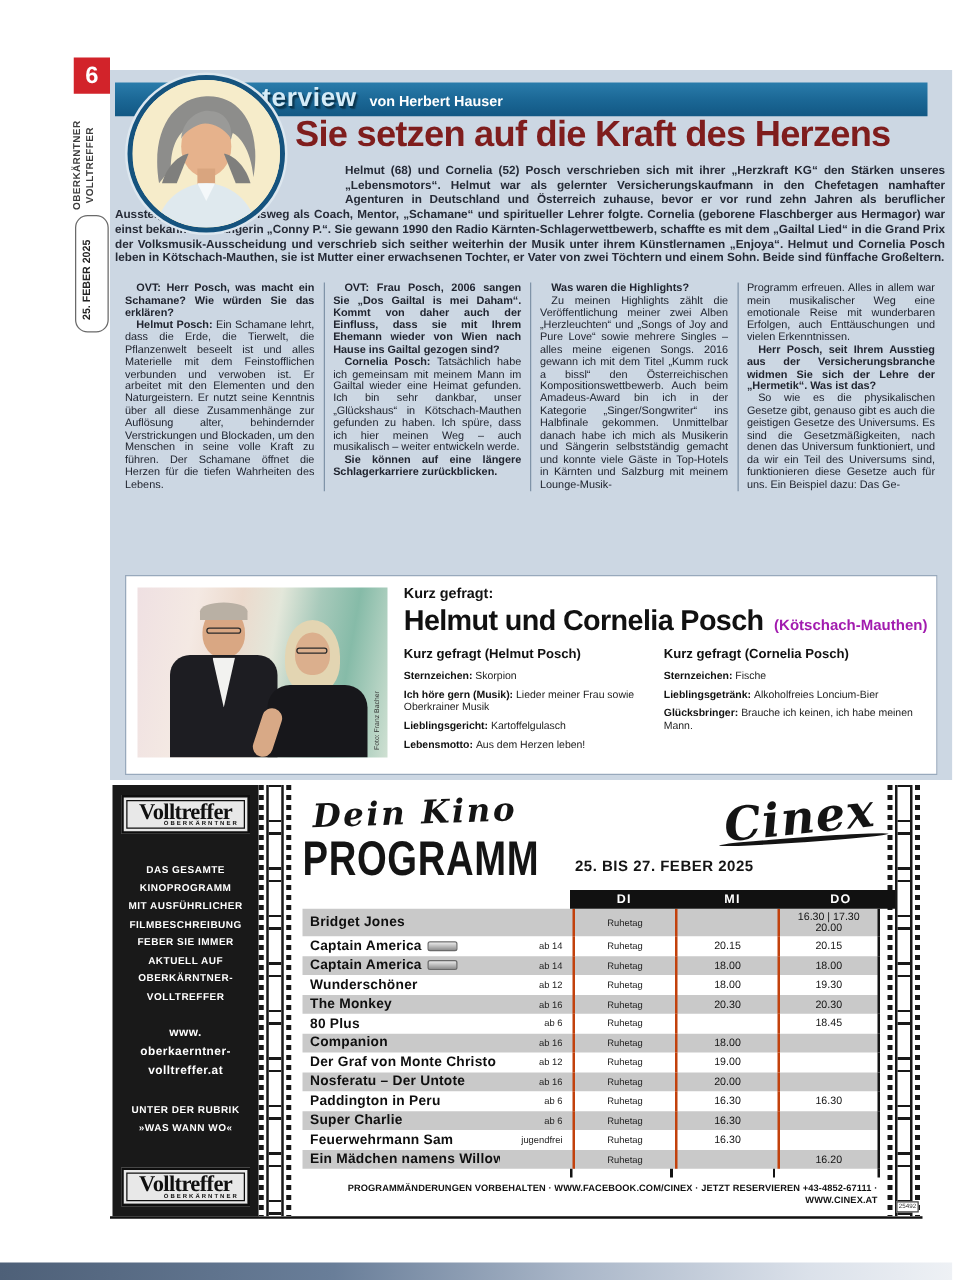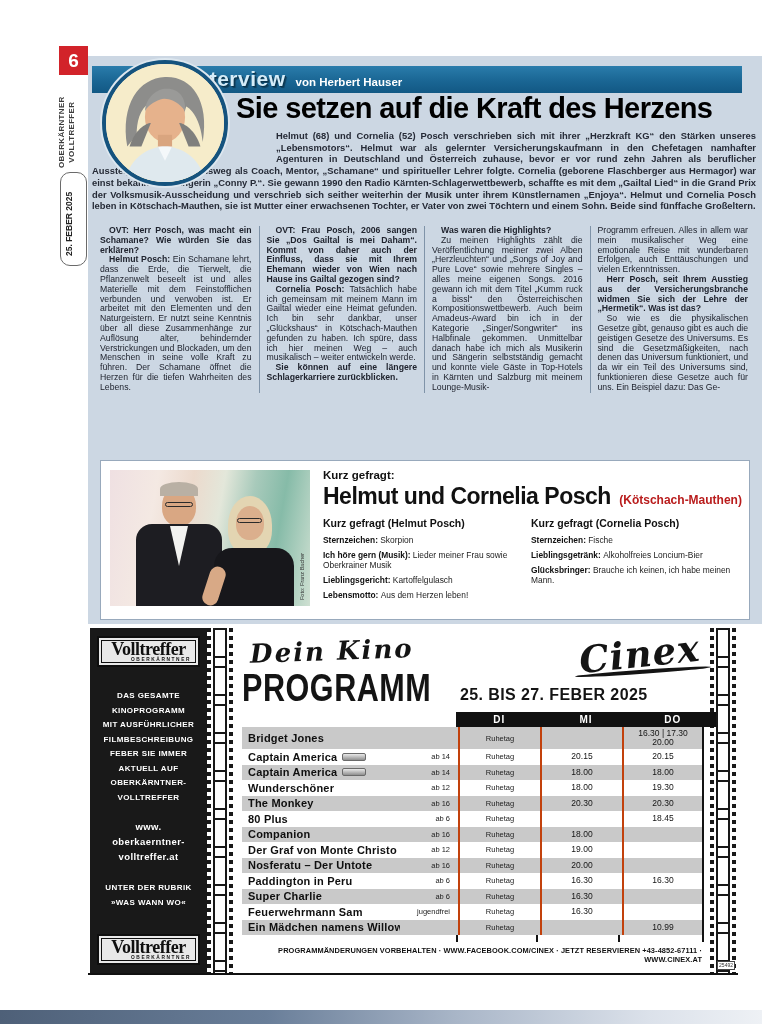--- a/index.html
+++ b/index.html
@@ -20,21 +20,21 @@
   
   .article-panel{position:absolute;left:88px;top:56px;width:674px;height:568px;background:#ccd7e3;}
   .banner{position:absolute;left:4px;top:10px;width:650px;height:27px;
     background:linear-gradient(180deg,#2a7cab 0%,#1a6694 55%,#125884 100%);
     display:flex;align-items:baseline;padding-left:98px;box-sizing:border-box;gap:10px;}
   .banner-interview{font-size:21px;font-weight:bold;color:#d5ecf8;letter-spacing:.5px;line-height:26px;
     text-shadow:1px 1px 0 #09354f,2px 2px 1px rgba(0,0,0,.35);}
   .banner-byline{font-size:11.5px;font-weight:bold;color:#fff;}
   .portrait{position:absolute;left:14px;top:4px;width:118px;height:118px;border-radius:50%;
     border:4px solid #15537e;box-shadow:0 0 0 2px #dde7ef;background:#f6ecca;overflow:hidden;z-index:3;}
-  .headline{position:absolute;left:148px;top:36px;font-size:29px;font-weight:bold;color:#000000;
+  .headline{position:absolute;left:148px;top:36px;font-size:29px;font-weight:bold;color:#7f1d1d;
     letter-spacing:-.6px;white-space:nowrap;}
   .intro{position:absolute;left:4px;top:74px;width:664px;font-size:9.4px;font-weight:bold;
     line-height:11.7px;text-align:justify;color:#252a36;}
   .intro::before{content:"";float:left;width:184px;height:35px;
     shape-outside:polygon(0 0,184px 0,184px 24px,150px 24px,150px 35px,0 35px);}
   .qa{position:absolute;left:5px;top:170px;width:662px;display:grid;
     grid-template-columns:1fr 1fr 1fr 1fr;}
   .qa-col{padding:0 7px;font-size:8.7px;line-height:9.8px;text-align:justify;color:#20242f;
     hyphens:auto;}
   .qa-col + .qa-col{border-left:1px solid #7f93a8;}
@@ -47,21 +47,21 @@
     border:1px solid #98a9bc;box-sizing:border-box;}
   .kurz-photo{position:absolute;left:9px;top:9px;width:200px;height:136px;overflow:hidden;
     background:linear-gradient(100deg,#efe0e2 0%,#f4e9e3 22%,#ecdacd 38%,#e3e7da 52%,#a8cabb 66%,#86bba8 80%,#cfe0d2 100%);}
   .kp{position:absolute;}
   .credit{position:absolute;left:189px;top:130px;transform:rotate(-90deg);transform-origin:0 0;
     width:max-content;font-size:5.5px;color:#333;}
   .kurz-content{position:absolute;left:222px;top:8px;right:10px;}
   .kicker{font-size:11.5px;font-weight:bold;color:#111;}
   .kurz-title-row{margin-top:2px;white-space:nowrap;}
   .kurz-title{font-size:23px;font-weight:bold;letter-spacing:-.5px;color:#111;}
-  .kurz-loc{font-size:12px;font-weight:bold;color:#b91c1c;margin-left:4px;}
+  .kurz-loc{font-size:12px;font-weight:bold;color:#a21caf;margin-left:4px;}
   .kg-cols{display:grid;grid-template-columns:1fr 1fr;margin-top:7px;}
   .kg-head{font-size:10.5px;font-weight:bold;margin-bottom:6px;color:#111;}
   .kg-item{font-size:8.4px;line-height:10px;margin-bottom:5px;color:#1c1c1c;}
   .kg-item b{color:#111;}
 
   
   .cinema{position:absolute;left:88px;top:628px;width:650px;height:345px;border-bottom:2px solid #111;}
   .black-panel{position:absolute;left:2px;top:0;width:117px;height:345px;background:#191919;}
   .vt-box{margin:8px 7px 0 7px;background:#e8e8e8;border:2px solid #0e0e0e;
     box-shadow:inset 0 0 0 2px #e8e8e8,inset 0 0 0 3px #0e0e0e;padding:2px 0 3px 0;text-align:center;}
@@ -86,21 +86,21 @@
     border-right:2px solid #181818;
     background:repeating-linear-gradient(to bottom,#181818 0 2px,transparent 2px 28px,#181818 28px 30px,transparent 30px 38px);}
   .print-code{position:absolute;right:1px;bottom:3px;font-size:5px;line-height:7px;background:#fff;
     border:1px solid #444;padding:0 1px;color:#333;z-index:2;}
 
   .kino-main{position:absolute;left:150px;top:0;width:470px;height:345px;}
   .dein-kino{position:absolute;left:12px;top:8px;font-family:"DejaVu Serif",serif;font-style:italic;
     font-weight:bold;font-size:26px;letter-spacing:2px;color:#141414;transform:rotate(-2deg);}
   .programm{position:absolute;left:4px;top:38px;font-size:30px;font-weight:bold;color:#141414;
     letter-spacing:.5px;transform:scale(1.02,1.3);transform-origin:left top;}
-  .daterange{position:absolute;left:222px;top:58px;font-size:16px;font-weight:bold;color:#141414;
+  .daterange{position:absolute;left:222px;top:58px;font-size:12px;font-weight:bold;color:#141414;
     letter-spacing:.4px;}
   .cinex{position:absolute;right:8px;top:4px;font-family:"DejaVu Serif",serif;font-style:italic;
     font-weight:bold;font-size:37px;color:#141414;transform:rotate(-6deg);letter-spacing:1px;}
   .cinex-swoosh{height:4px;background:#141414;border-radius:60%;transform:rotate(2deg);
     margin-top:-6px;margin-left:-6px;width:112%;}
 
   .schedule{position:absolute;left:4px;top:84px;width:462px;}
   .sched-head{position:relative;margin-left:214px;width:260px;height:15px;background:#111;
     display:flex;box-sizing:border-box;justify-content:space-between;}
   .sched-head .dh{flex:1;color:#fff;font-size:10px;font-weight:bold;text-align:center;line-height:15px;
@@ -452,21 +452,21 @@
             <div class="srow gray">
               <div class="cell-title">
                 <span>Ein Mädchen namens Willow</span>
               </div>
               <div class="cell-rating"></div>
               <div class="cell-time">
                 <span class="ruhetag">Ruhetag</span>
               </div>
               <div class="cell-time"></div>
               <div class="cell-time last">
-                <span>10.99</span>
+                <span>16.20</span>
               </div>
             </div>
           </div>
         <div class="sched-tail"></div>
       </div>
 
       <div class="kino-footer">PROGRAMMÄNDERUNGEN VORBEHALTEN · WWW.FACEBOOK.COM/CINEX · JETZT RESERVIEREN +43-4852-67111 · WWW.CINEX.AT</div>
     </div>
   </div>
 

